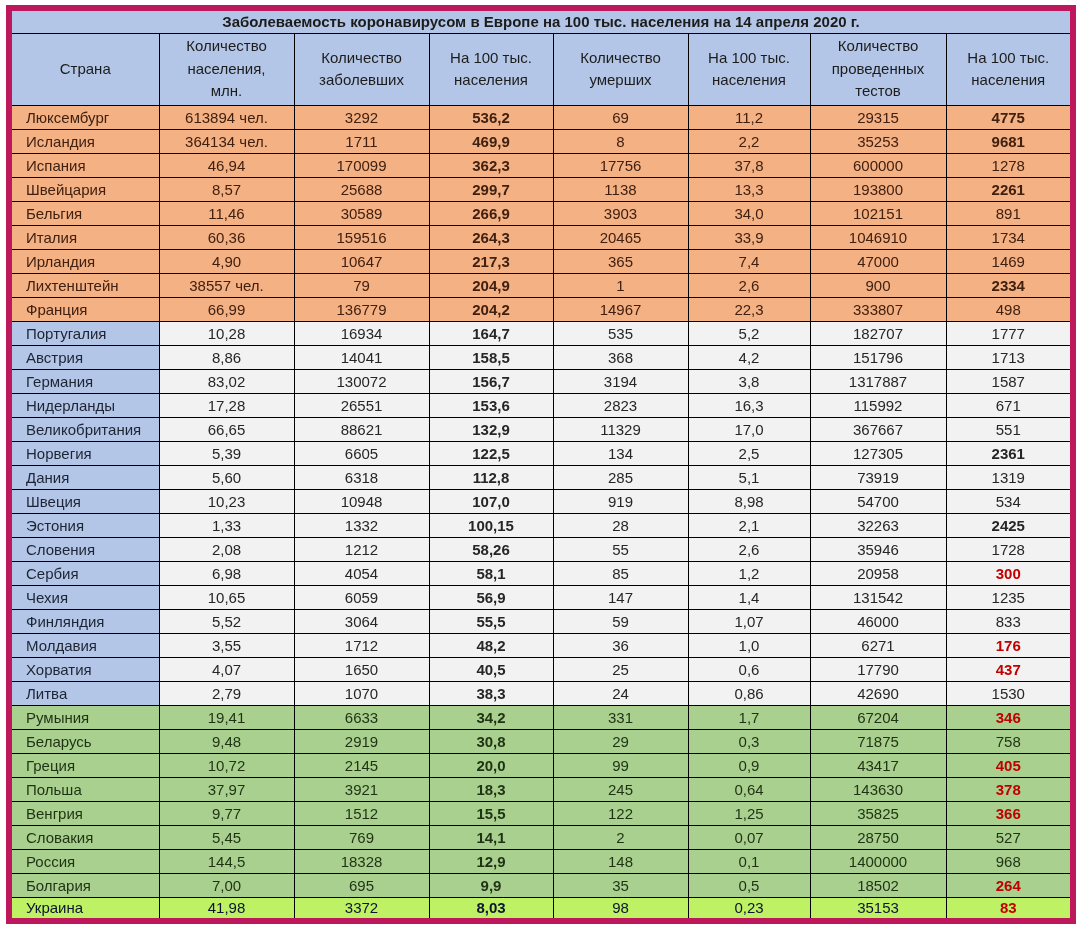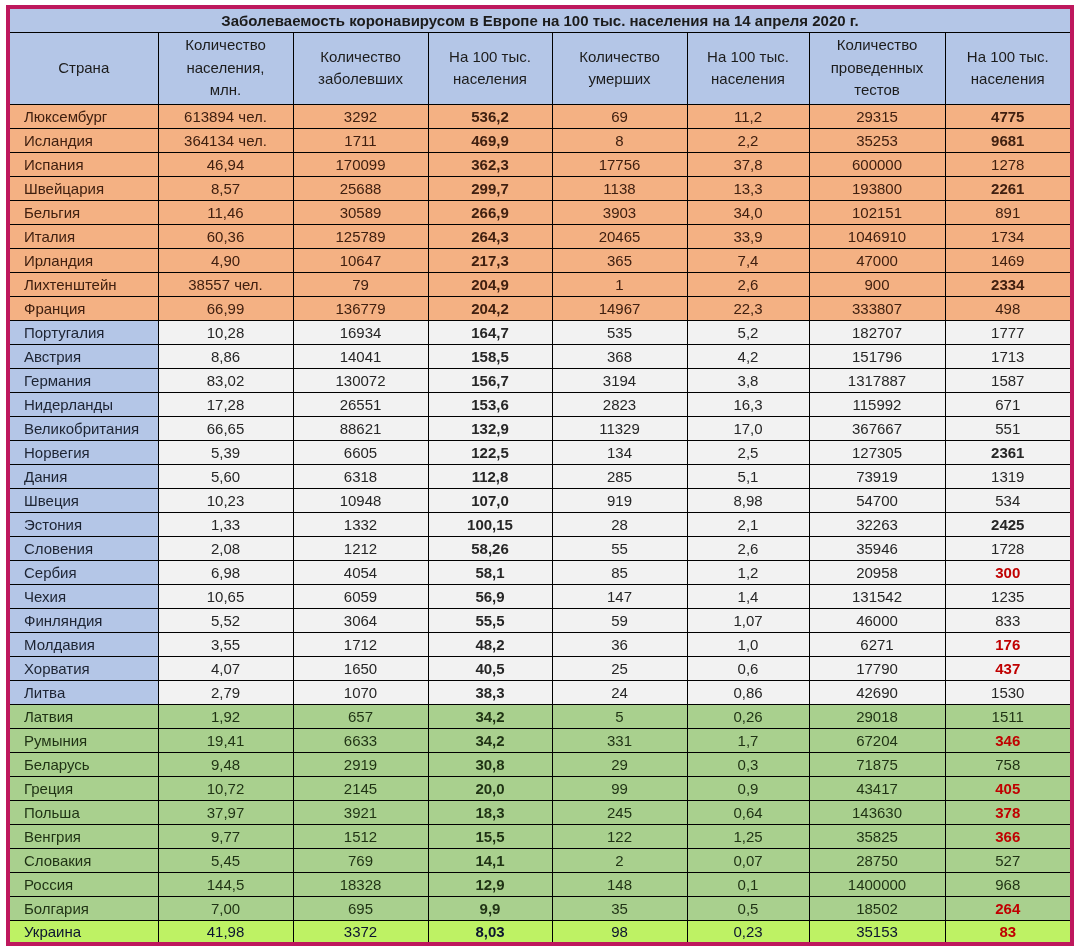--- a/index.html
+++ b/index.html
@@ -11,21 +11,21 @@
     width: 1080px;
     height: 946px;
     box-sizing: border-box;
     padding: 5px 6px 4px 6px;
     background: #ffffff;
   }
   table.covid {
     border-collapse: collapse;
     table-layout: fixed;
     width: 856px;
-    border: 4px solid #be185d;
+    border: 6px solid #be185d;
   }
   table.covid th, table.covid td {
     border: 1px solid #000;
     box-sizing: border-box;
     font-size: 15px;
     color: #1c1c1c;
     text-align: center;
     vertical-align: middle;
     padding: 0 4px;
     overflow: hidden;
@@ -147,21 +147,21 @@
           <td>30589</td>
           <td class="b">266,9</td>
           <td>3903</td>
           <td>34,0</td>
           <td>102151</td>
           <td>891</td>
         </tr>
         <tr class="band-orange">
           <td class="country">Италия</td>
           <td>60,36</td>
-          <td>125789</td>
+          <td>159516</td>
           <td class="b">264,3</td>
           <td>20465</td>
           <td>33,9</td>
           <td>1046910</td>
           <td>1734</td>
         </tr>
         <tr class="band-orange">
           <td class="country">Ирландия</td>
           <td>4,90</td>
           <td>10647</td>
@@ -343,30 +343,20 @@
         </tr>
         <tr class="band-mid">
           <td class="country">Литва</td>
           <td>2,79</td>
           <td>1070</td>
           <td class="b">38,3</td>
           <td>24</td>
           <td>0,86</td>
           <td>42690</td>
           <td>1530</td>
-        </tr>
-        <tr class="band-green">
-          <td class="country">Латвия</td>
-          <td>1,92</td>
-          <td>657</td>
-          <td class="b">34,2</td>
-          <td>5</td>
-          <td>0,26</td>
-          <td>29018</td>
-          <td>1511</td>
         </tr>
         <tr class="band-green">
           <td class="country">Румыния</td>
           <td>19,41</td>
           <td>6633</td>
           <td class="b">34,2</td>
           <td>331</td>
           <td>1,7</td>
           <td>67204</td>
           <td class="red">346</td>

